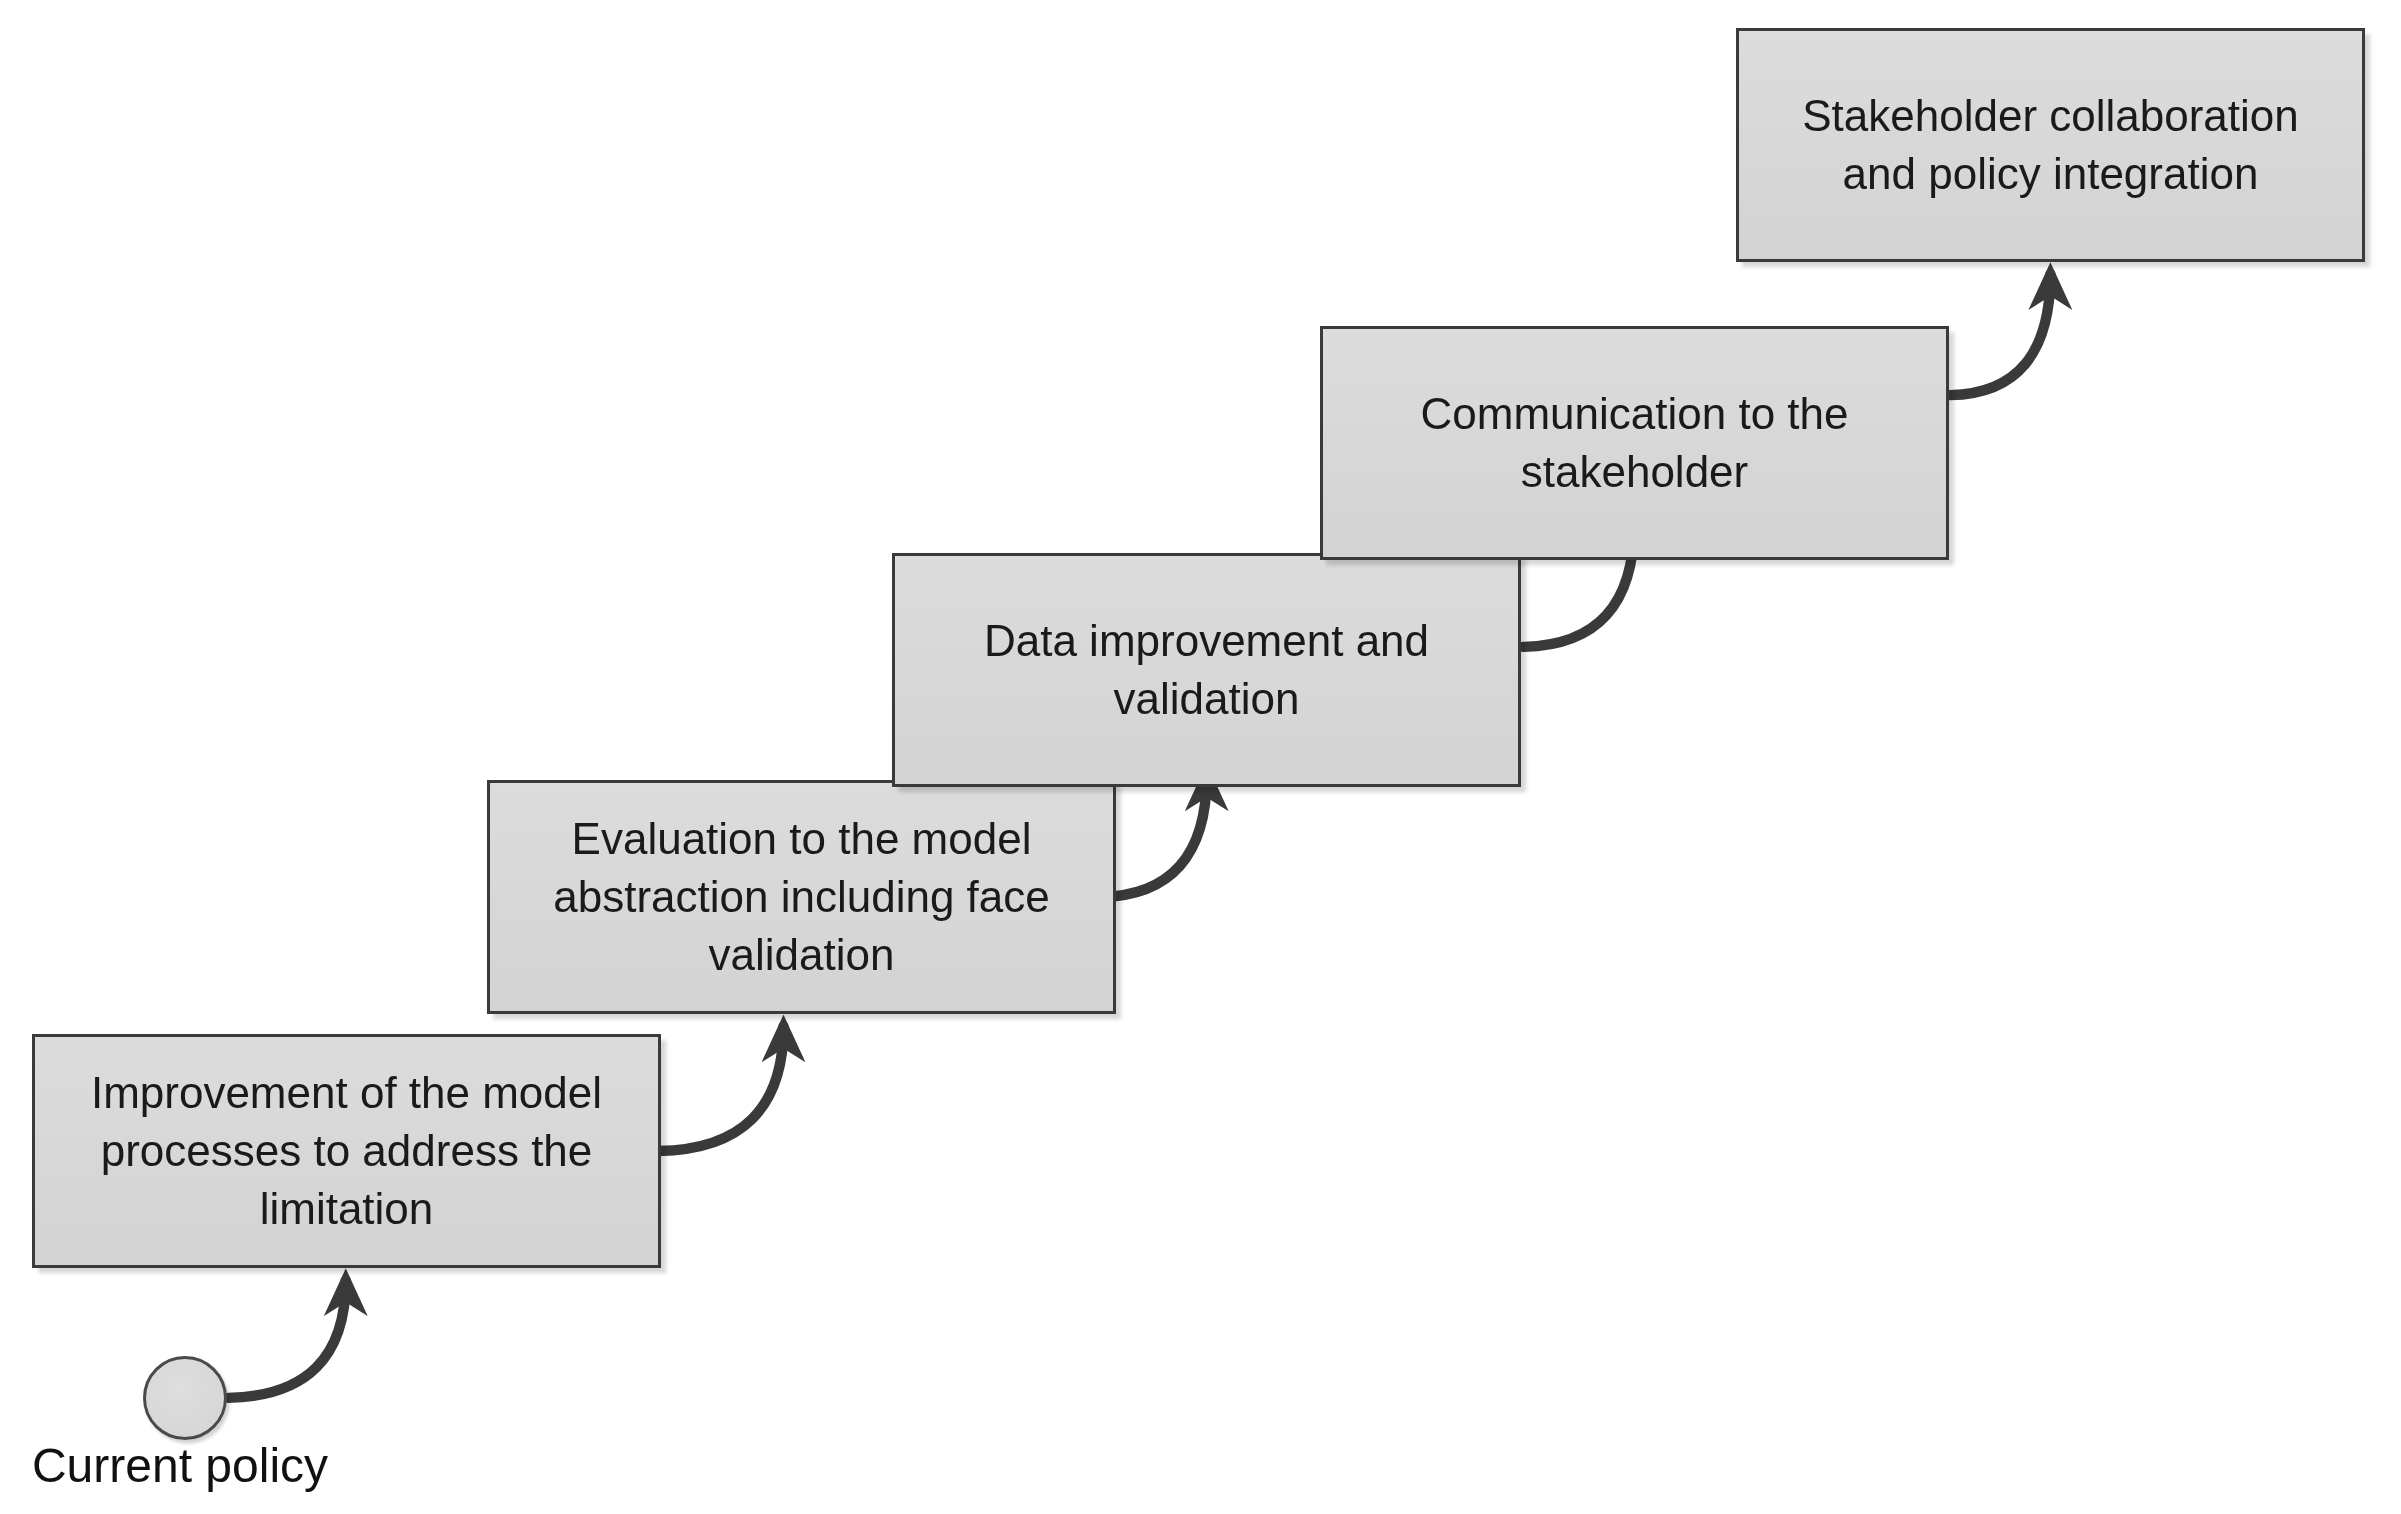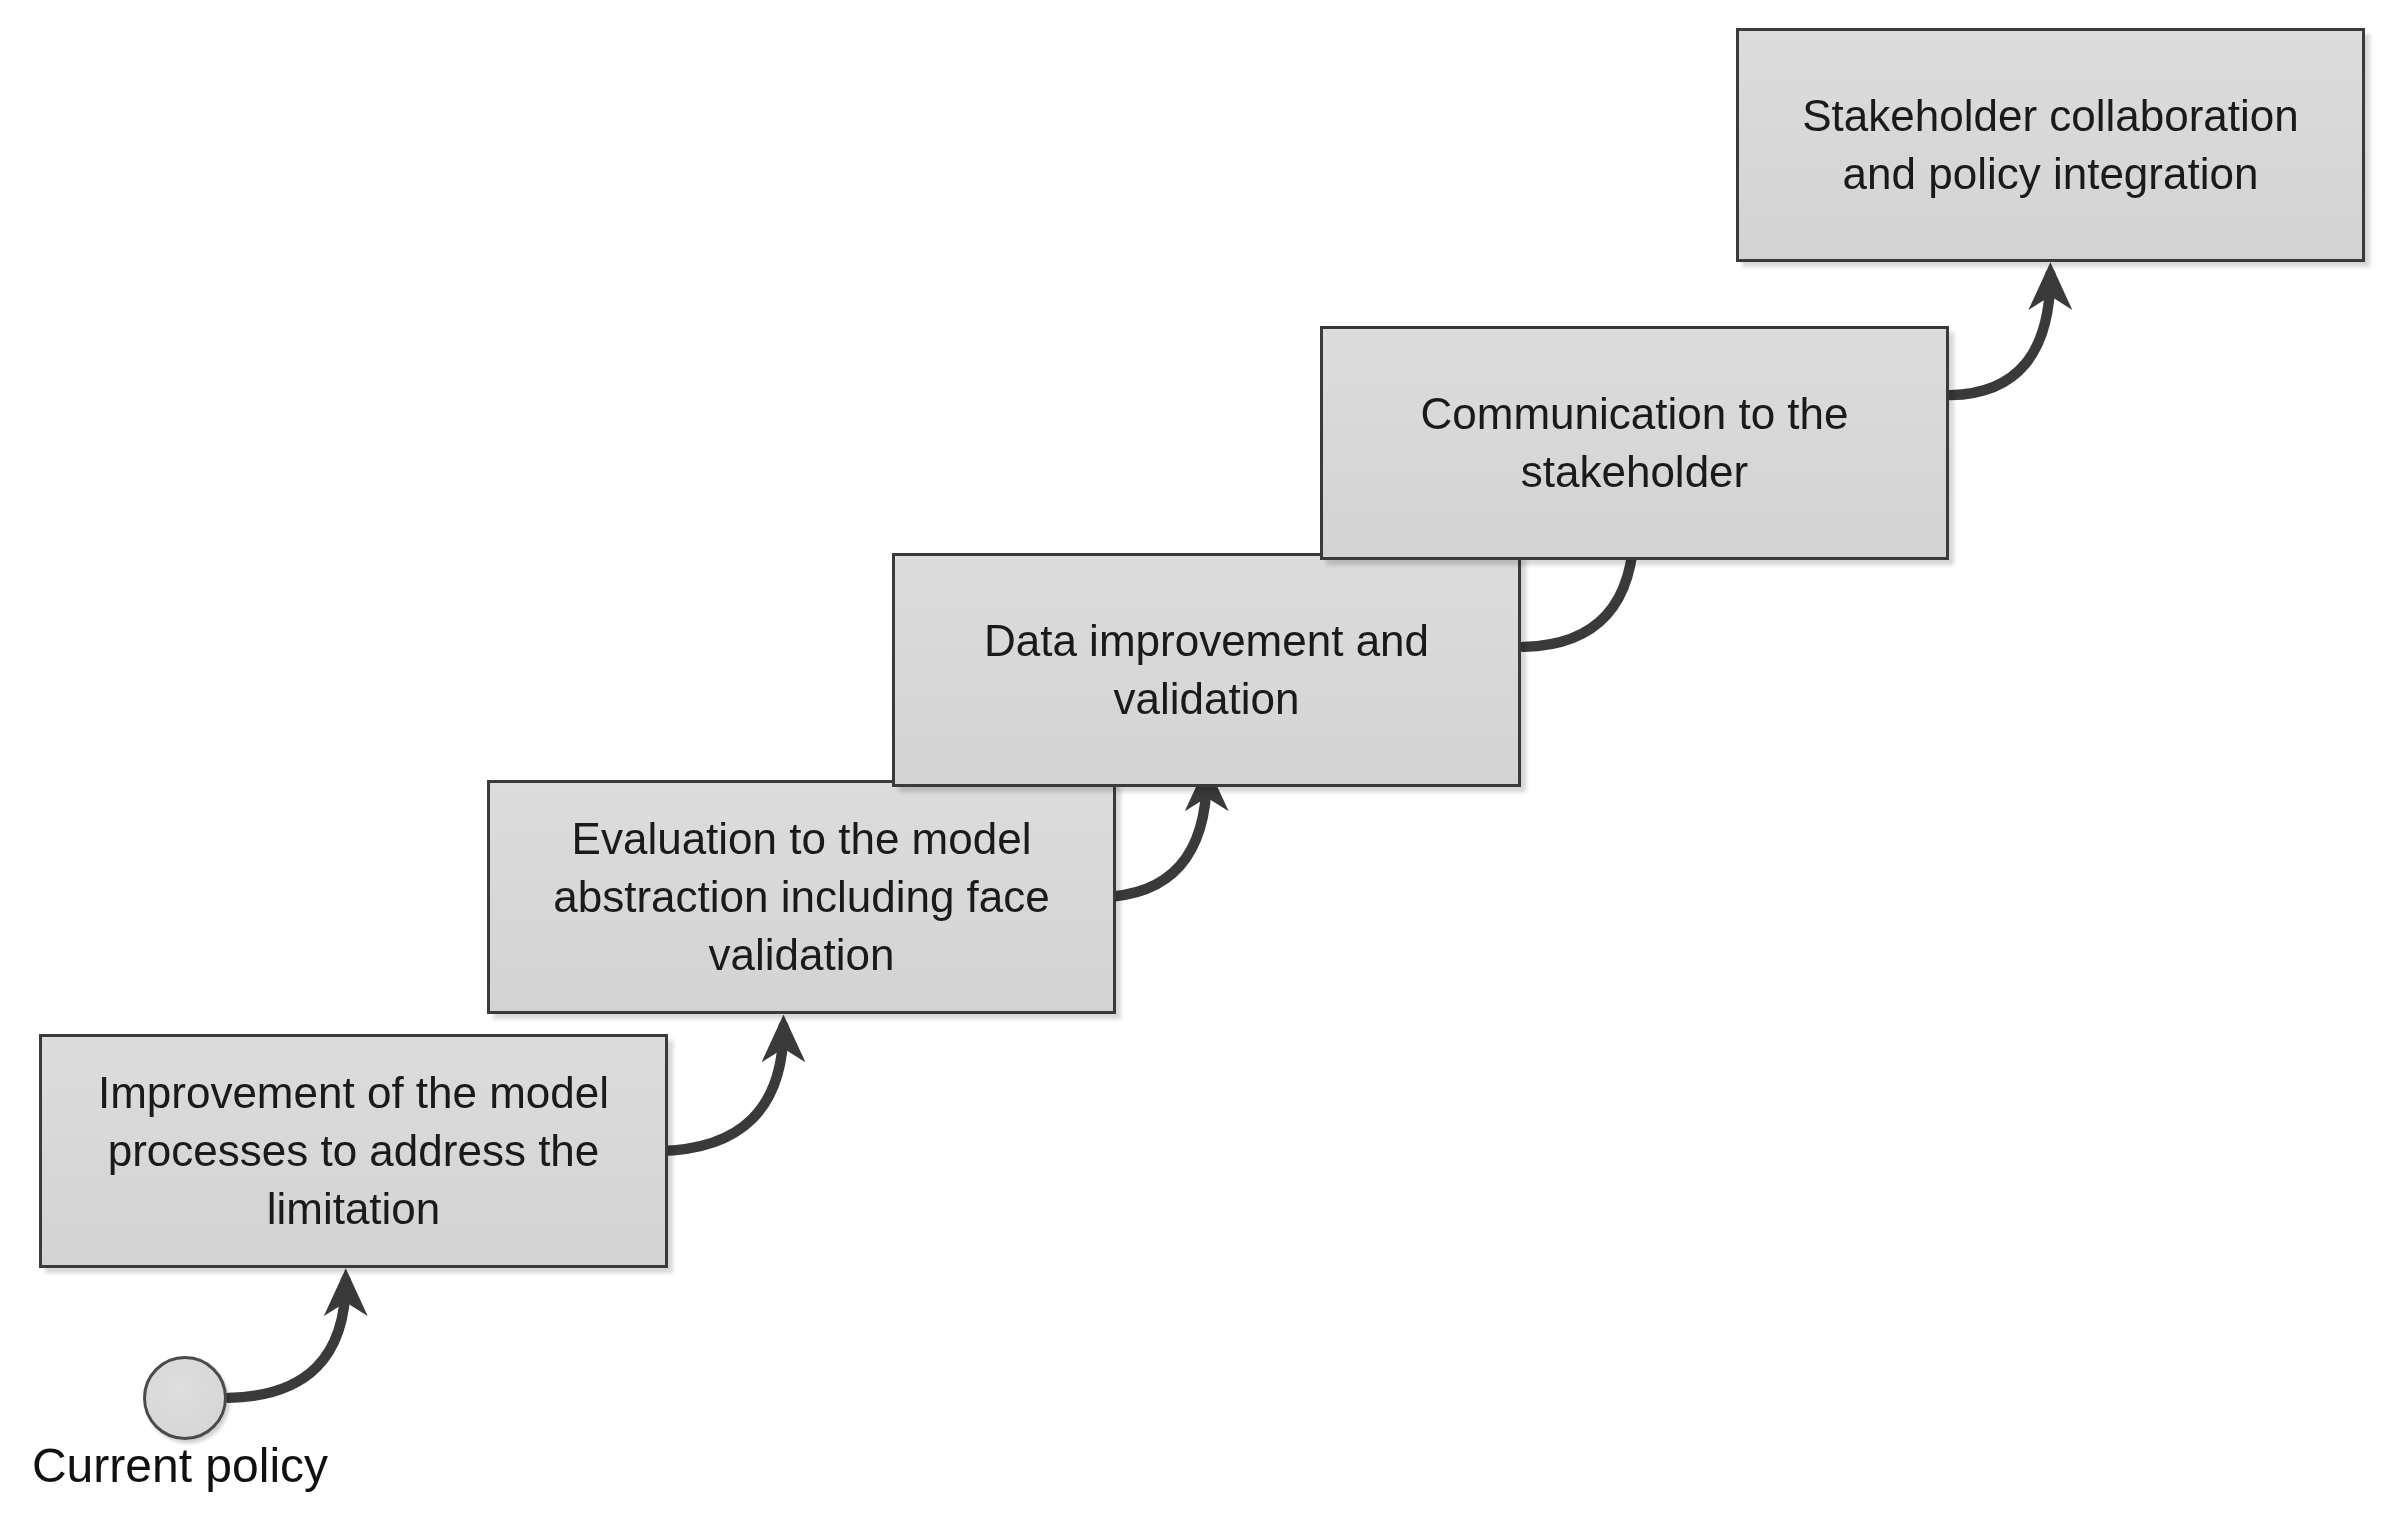--- a/index.html
+++ b/index.html
@@ -39,21 +39,21 @@
     display: flex;
     align-items: center;
     justify-content: center;
     text-align: center;
     padding: 0 14px;
     color: #1a1a1a;
     font-size: 44px;
     line-height: 1.32;
     white-space: pre-line;
   }
-  #box-1 { left: 39px;   top: 1034px; }
+  #box-1 { left: 32px;   top: 1034px; }
   #box-2 { left: 487px;  top: 780px; }
   #box-3 { left: 892px; top: 529px; margin-top: 24px;  }
   #box-4 { left: 1320px; top: 278px; margin-top: 48px;  }
   #box-5 { left: 1736px; top: 28px;   }
 
   #start-circle {
     position: absolute;
     left: 143px;
     top: 1356px;
     width: 84px;

